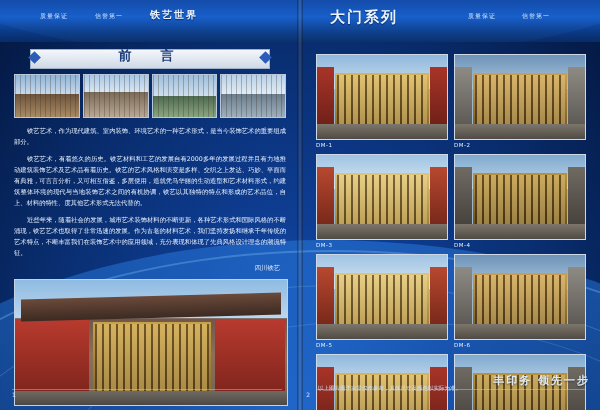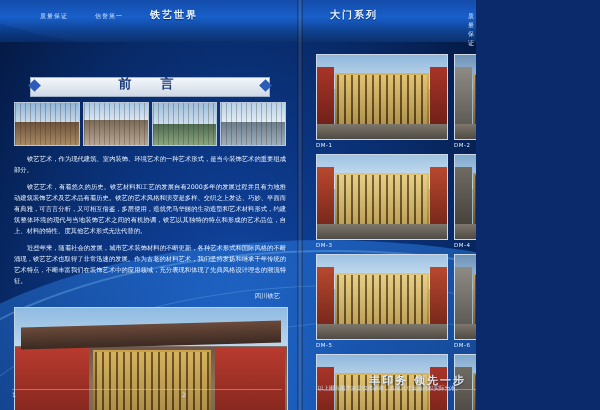--- a/index.html
+++ b/index.html
@@ -1,53 +1,53 @@
 <!DOCTYPE html>
 <html><head>
 <meta charset="utf-8">
 <style>
   html,body{margin:0;padding:0;}
   body{
     width:600px;height:410px;overflow:hidden;
     background:#0a2a6b;
     font-family:"DejaVu Sans","Liberation Sans",sans-serif;
   }
-  .page{position:relative;width:476px;height:410px;overflow:hidden;
+  .page{position:relative;width:600px;height:410px;overflow:hidden;
     background:
       radial-gradient(ellipse at 50% 105%, #1e63c8 0%, #0e3d92 35%, #082a68 70%, #04173f 100%);
   }
   
   .arc{position:absolute;border-radius:50%;border:1px solid rgba(120,190,255,.35);}
   .arc1{left:-120px;top:250px;width:900px;height:420px;border-width:2px;border-color:rgba(140,205,255,.30);}
   .arc2{left:-60px;top:285px;width:800px;height:380px;border-color:rgba(150,215,255,.22);}
   .arc3{left:60px;top:320px;width:640px;height:300px;border-color:rgba(160,220,255,.18);}
   .arcfill{position:absolute;left:-150px;bottom:-300px;width:950px;height:470px;border-radius:50%;
     background:linear-gradient(180deg, rgba(40,120,220,.55), rgba(10,45,110,.1));}
   .topband2{position:absolute;left:0;top:0;width:600px;height:42px;
     background:linear-gradient(180deg,#0a3f9c 0%,#1158c4 40%,#0b3a86 75%,#072c66 100%);}
   .topcurve{position:absolute;left:0;top:0;width:600px;height:42px;overflow:hidden;}
   .topcurve:before{content:"";position:absolute;left:-80px;top:-130px;width:760px;height:190px;border-radius:50%;
     background:linear-gradient(180deg,rgba(80,160,255,.45),rgba(10,50,120,0));}
   .title-left{position:absolute;top:8px;left:150px;color:#eaf4ff;font-size:10px;letter-spacing:2px;font-weight:bold;
      text-shadow:0 1px 1px #062a66;}
-  .title-right{position:absolute;top:8px;left:330px;color:#eaf4ff;font-size:10px;letter-spacing:2px;font-weight:bold;
+  .title-right{position:absolute;top:8px;left:330px;color:#eaf4ff;font-size:15px;letter-spacing:2px;font-weight:bold;
      text-shadow:0 1px 1px #062a66;}
   .slogan{position:absolute;top:12px;color:#cfe4ff;font-size:6px;letter-spacing:1px;}
   .sl1{left:40px;}
   .sl2{left:95px;}
   .sl3{left:468px;}
   .sl4{left:522px;}
 
   
   .spine{position:absolute;left:297px;top:0;width:6px;height:410px;
     background:linear-gradient(90deg,rgba(0,0,0,.35),rgba(255,255,255,.12),rgba(0,0,0,.35));}
 
   
   .left{position:absolute;left:14px;top:46px;width:272px;height:340px;}
-  .banner{position:relative;width:272px;height:24px;margin-bottom:4px;margin-top:28px;}
+  .banner{position:relative;width:272px;height:24px;margin-bottom:4px;}
   .banner-band{position:absolute;left:16px;top:3px;width:238px;height:18px;
     background:linear-gradient(180deg,#f4f7fb,#cfd9e6);border:1px solid #9fb2c8;}
   .banner-text{position:absolute;left:0;top:1px;width:272px;text-align:center;color:#1b3a7a;
     font-size:13px;font-weight:bold;letter-spacing:8px;font-family:"DejaVu Serif","Liberation Serif",serif;}
   .banner-dia{position:absolute;top:7px;width:9px;height:9px;background:#2a5cb8;transform:rotate(45deg);}
   .bd-l{left:16px;} .bd-r{left:247px;}
 
   .thumbs{display:flex;gap:3px;width:272px;}
   .thumb{height:42px;flex:1;border:1px solid #b9c7d8;position:relative;overflow:hidden;}
   .t1{background:linear-gradient(180deg,#8fb4d8 0%,#c8d9e9 45%,#6d533c 46%,#a98b64 100%);}

